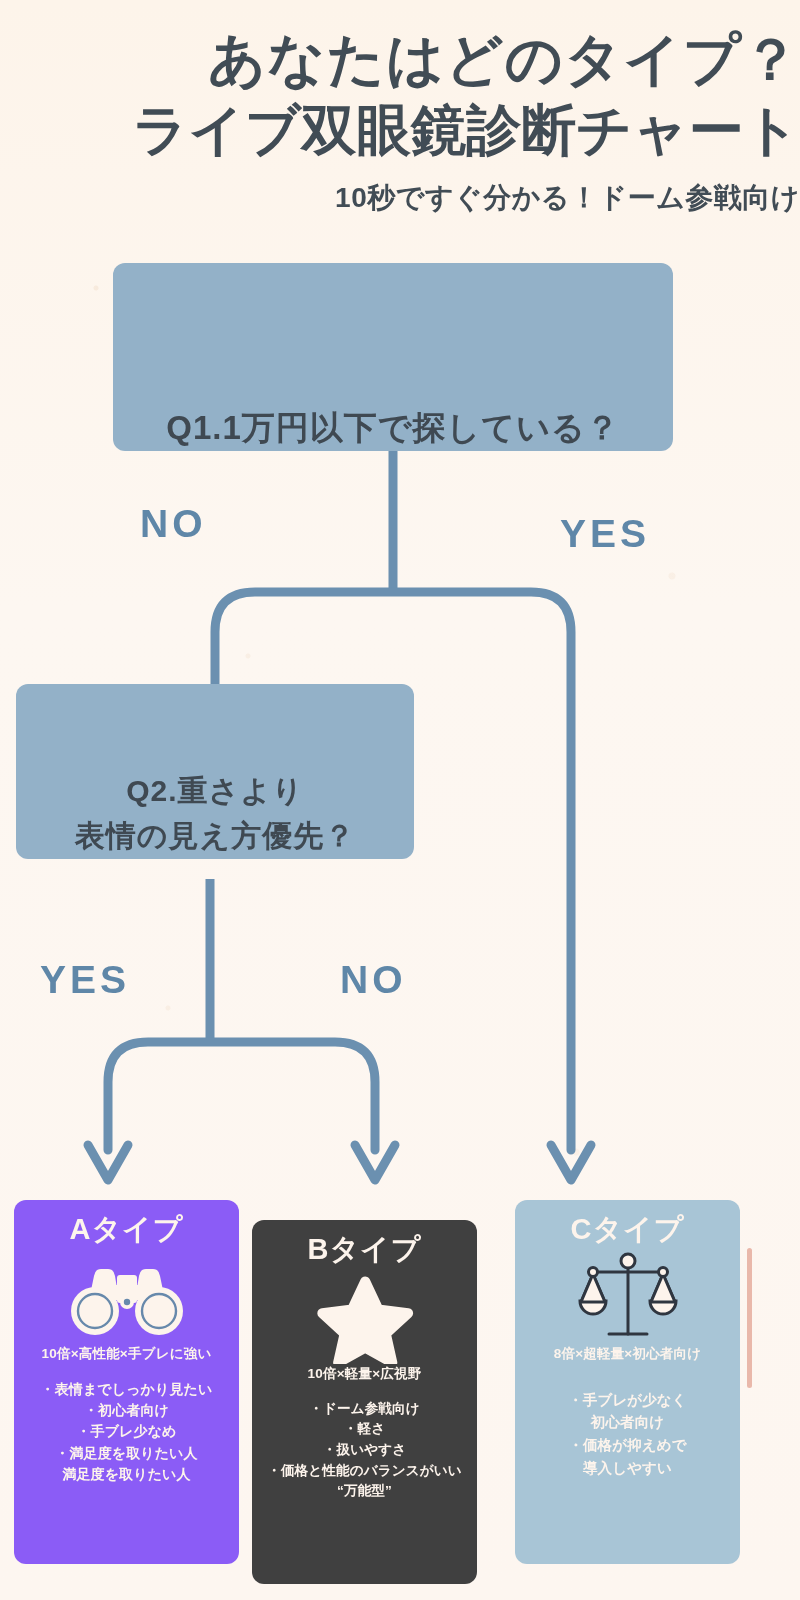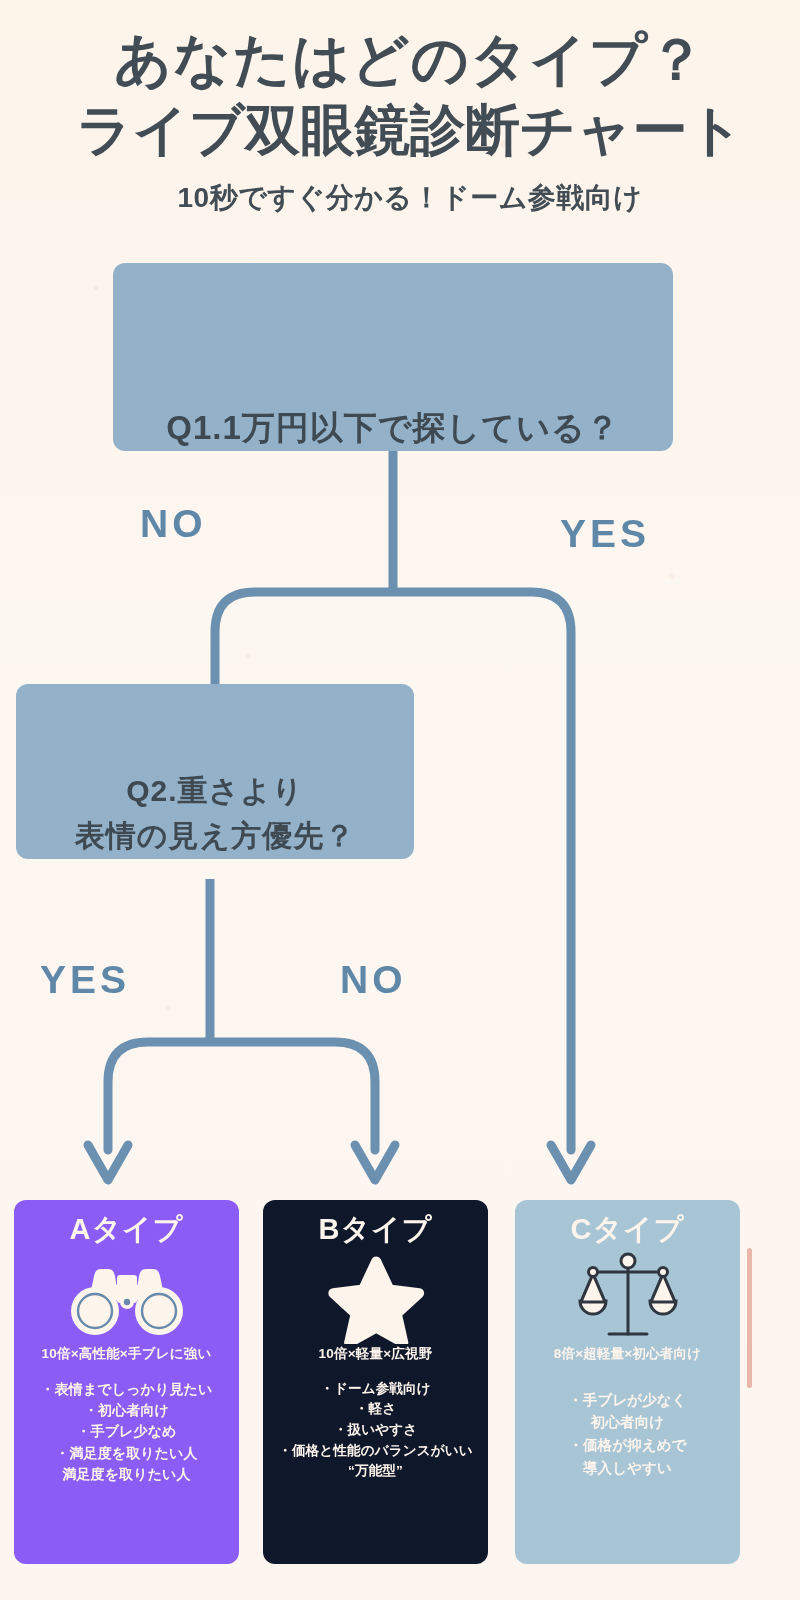--- a/index.html
+++ b/index.html
@@ -38,21 +38,21 @@
     inset: 0;
     z-index: 2;
   }
 
   
   #header {
     position: absolute;
     top: 0; left: 0;
     width: 800px;
     padding-top: 26px;
-    text-align: center;
+    text-align: right;
     padding-left: 20px;
   }
   .title-line-1 {
     font-size: 57px;
     font-weight: 700;
     color: #414c55;
     letter-spacing: 1px;
     line-height: 1.18;
     white-space: nowrap;
   }
@@ -147,21 +147,21 @@
     width: 225px;
     height: 364px;
     border-radius: 12px;
     padding: 14px 10px 12px;
     display: flex;
     flex-direction: column;
     align-items: center;
     z-index: 3;
   }
   #card-a { left: 14px;  background: #8b5cf6; }
-  #card-b { left: 263px; background: #0f172a; }
+  #card-b { left: 252px; background: #404040; margin-top: 20px; }
   #card-c { left: 515px; background: #a8c5d6; }
 
   .card-title {
     font-size: 29px;
     font-weight: 700;
     color: #fdf4ec;
     letter-spacing: 1px;
     line-height: 1.1;
     margin-bottom: 4px;
   }

